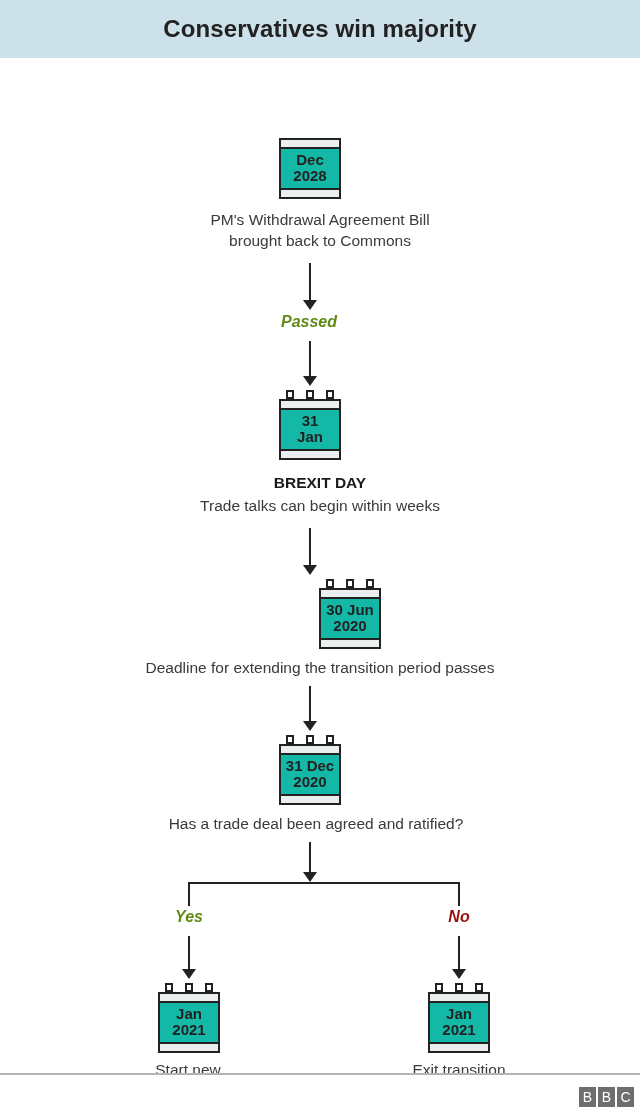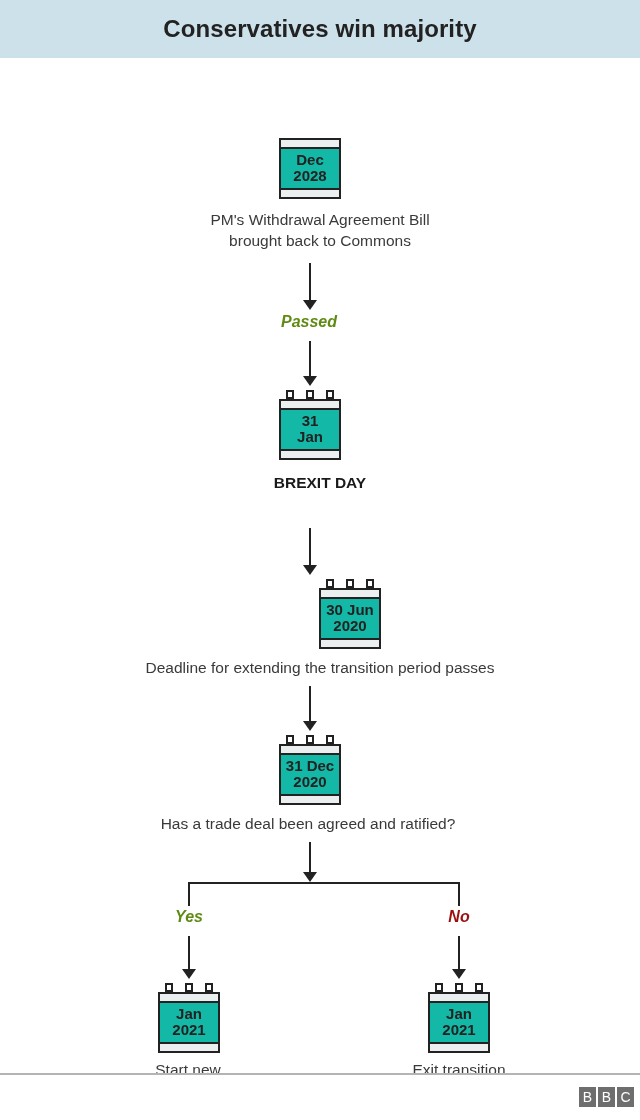--- a/index.html
+++ b/index.html
@@ -212,20 +212,21 @@
       <div class="cal-strip-top"></div>
       <div class="cal-body">
         <div class="cal-line">31</div>
         <div class="cal-line">Jan</div>
       </div>
       <div class="cal-strip-bottom"></div>
     </div>
   </div>
 
   <div class="caption bold-head" style="left:120px; top:415px; width:400px;text-align:center;">BREXIT DAY</div>
+  <div class="caption" style="left:100px; top:438px; width:440px;">Trade talks can begin within weeks</div>
 
   <div class="vline" style="left:309px; top:470px; height:38px;"></div>
   <div class="arrowhead" style="left:303px; top:507px;"></div>
 
   <div class="cal" style="left:279px; top:521px;padding-left:40px;">
     <div class="cal-rings">
       <div class="ring r1"></div>
       <div class="ring r2"></div>
       <div class="ring r3"></div>
     </div>
@@ -253,21 +254,21 @@
     <div class="cal-frame">
       <div class="cal-strip-top"></div>
       <div class="cal-body">
         <div class="cal-line">31 Dec</div>
         <div class="cal-line">2020</div>
       </div>
       <div class="cal-strip-bottom"></div>
     </div>
   </div>
 
-  <div class="caption" style="left:68px; top:756px; width:480px;">Has a trade deal been agreed and ratified?</div>
+  <div class="caption" style="left:76px; top:756px; width:480px;">Has a trade deal been agreed and ratified?</div>
 
   <div class="vline" style="left:309px; top:784px; height:32px;"></div>
   <div class="arrowhead" style="left:303px; top:814px;"></div>
 
   <div class="hline" style="left:188px; top:824px; width:272px;"></div>
   <div class="vline" style="left:188px; top:824px; height:24px;"></div>
   <div class="vline" style="left:458px; top:824px; height:24px;"></div>
 
   <div class="branch-label" style="left:129px; top:850px; width:120px; color:#5f8a13;">Yes</div>
   <div class="branch-label" style="left:399px; top:850px; width:120px; color:#9b1010;">No</div>

